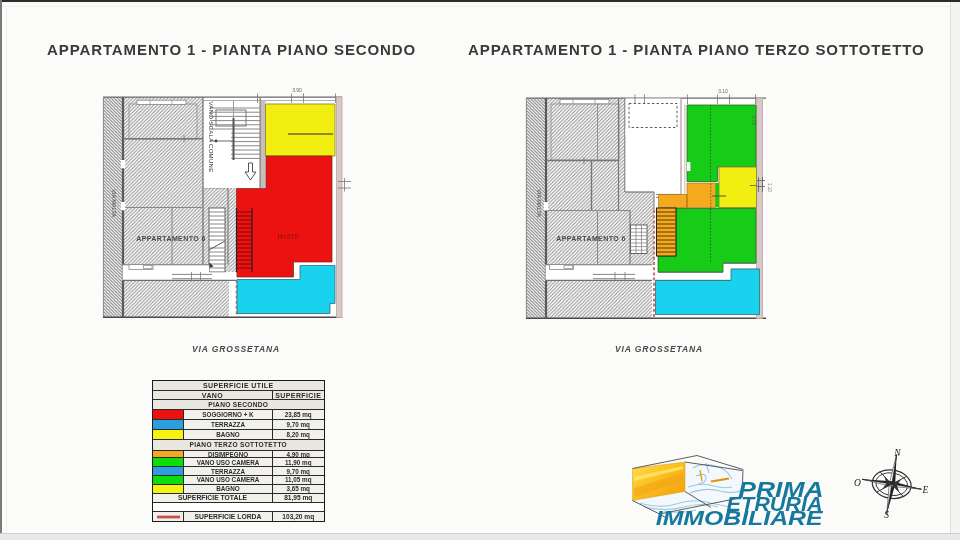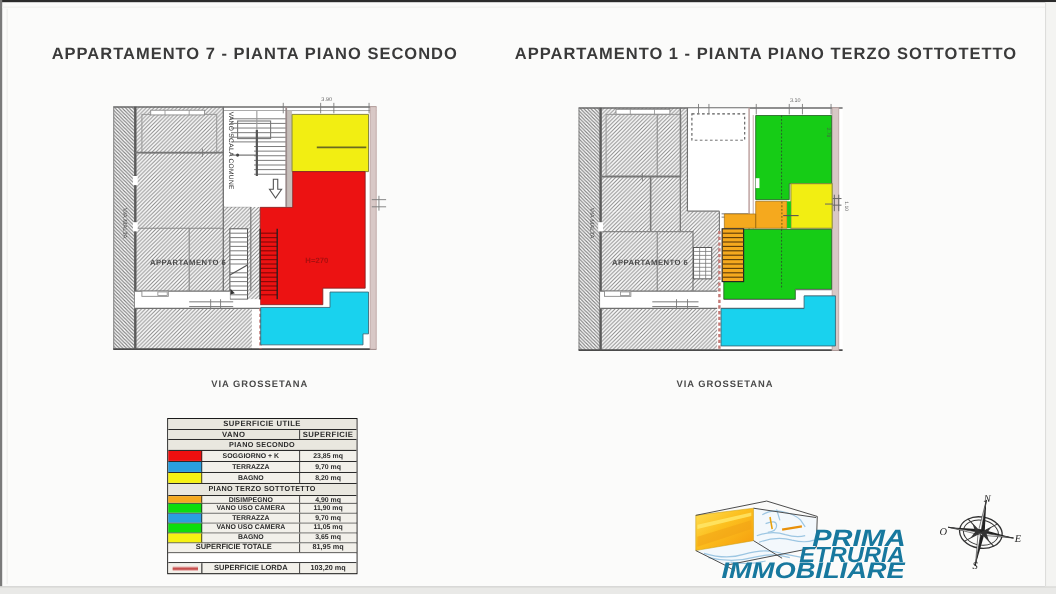--- a/index.html
+++ b/index.html
@@ -1,20 +1,20 @@
 <!DOCTYPE html>
 <html><head>
 <meta charset="utf-8">
 <style>
   html,body{margin:0;padding:0;}
   body{width:960px;height:540px;position:relative;background:#fbfbfa;overflow:hidden;
        font-family:"Liberation Sans",sans-serif;}
   .abs{position:absolute;}
   .title{font-weight:bold;color:#3a3a3a;font-size:15px;letter-spacing:0.9px;white-space:nowrap;}
-  .via{font-weight:bold;color:#4a4a4a;font-size:8.5px;letter-spacing:0.9px;white-space:nowrap;}
+  .via{font-weight:bold;color:#4a4a4a;font-size:8.5px;letter-spacing:0.9px;white-space:nowrap;font-style:italic;}
   
   #topline{left:0;top:0;width:960px;height:2px;background:#2b2b2b;}
   #leftline{left:0;top:0;width:1.5px;height:537px;background:#7a7a7a;}
   #bottomstrip{left:0;top:533px;width:960px;height:7px;background:#e9e9e7;border-top:1px solid #cfcfcd;}
   
   #tbl{left:152px;top:380px;width:170.5px;border:1.5px solid #1a1a1a;background:#f2f0ea;}
   .trow{position:relative;border-bottom:1px solid #2a2a2a;font-weight:bold;color:#2b2b2b;
         display:flex;align-items:center;}
   .hdr{background:#e9e7df;justify-content:center;font-size:7px;letter-spacing:0.4px;}
   .sect{background:#e9e7df;justify-content:center;font-size:6.6px;letter-spacing:0.3px;}
@@ -26,21 +26,21 @@
 </style>
 </head>
 <body>
 <div class="abs" id="topline"></div>
 <div class="abs" id="leftline"></div>
 <div class="abs" id="bottomstrip"></div>
 <div class="abs" style="left:950px;top:2px;width:10px;height:531px;background:#f4f4f2;border-left:1px solid #dddddb;"></div>
 <div class="abs" style="left:6px;top:8px;width:1px;height:523px;background:#ededeb;"></div>
 <div class="abs" style="left:2px;top:6px;width:948px;height:1px;background:#efefed;"></div>
 
-<div class="abs title" style="left:47px;top:41px;">APPARTAMENTO 7 - PIANTA PIANO SECONDO</div>
+<div class="abs title" style="left:47px;top:41px;">APPARTAMENTO 1 - PIANTA PIANO SECONDO</div>
 <div class="abs title" style="left:468px;top:41px;">APPARTAMENTO 1 - PIANTA PIANO TERZO SOTTOTETTO</div>
 
 <div class="abs via" style="left:192px;top:344px;">VIA GROSSETANA</div>
 <div class="abs via" style="left:615px;top:344px;">VIA GROSSETANA</div>
 
 <svg class="abs" id="plans" style="left:0;top:0;filter:blur(0.3px);" width="960" height="540" viewBox="0 0 960 540">
 <defs>
   <pattern id="hb" width="3.2" height="3.2" patternUnits="userSpaceOnUse">
     <rect width="3.2" height="3.2" fill="#ffffff"></rect>
     <path d="M-0.8,2.4 l1.7,1.7 M0,0 l3.2,3.2 M2.4,-0.8 l1.7,1.7" stroke="#7e7e7e" stroke-width="1" fill="none"></path>

